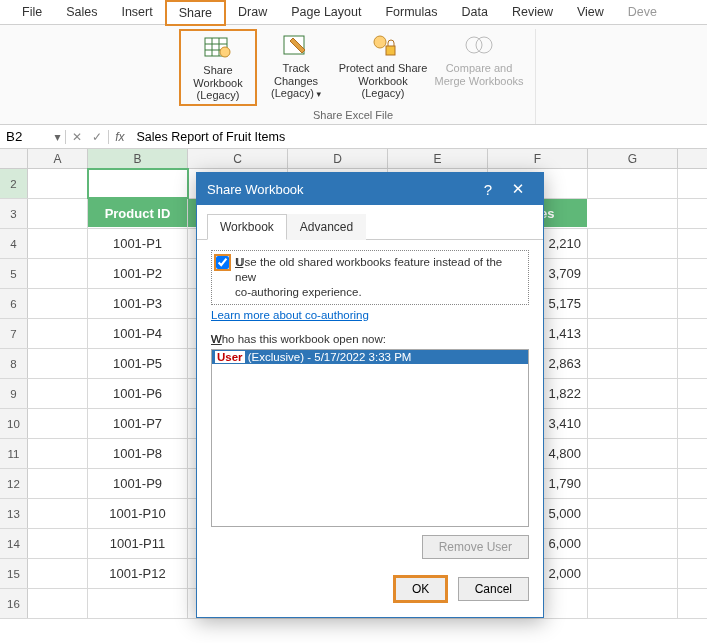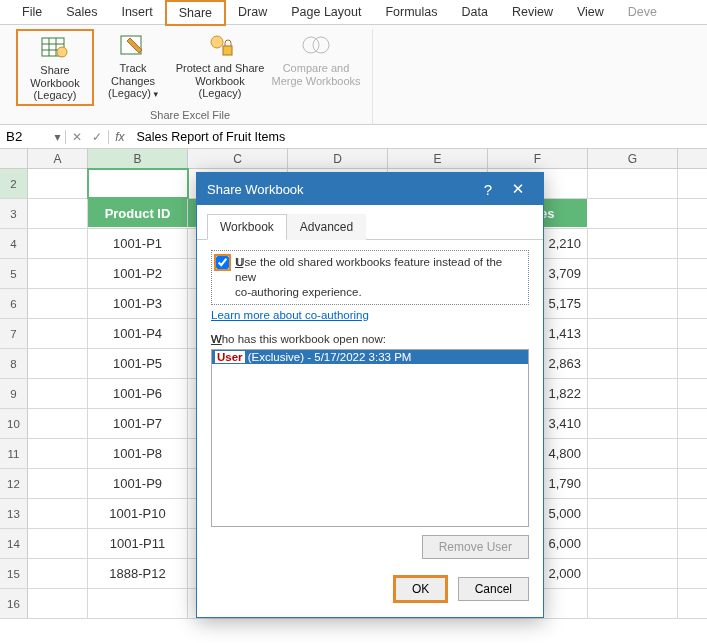--- a/index.html
+++ b/index.html
@@ -5,21 +5,21 @@
   * { box-sizing: border-box; margin: 0; padding: 0; font-family: "Segoe UI", Arial, sans-serif; }
   body { width: 707px; height: 643px; overflow: hidden; background: #fff; font-size: 12px; color: #333; position: relative; }
 
   
   .ribbon-tabs { display: flex; align-items: center; height: 25px; padding-left: 10px; border-bottom: 1px solid #d0d0d0; background: #fff; }
   .ribbon-tabs .tab { padding: 4px 12px; cursor: pointer; font-size: 12.5px; color: #333; }
   .ribbon-tabs .tab.active { border: 2px solid #e28a2b; background:#fff; position:relative; top:1px; }
   .ribbon-tabs .tab.fade { color:#999; }
 
   
-  .ribbon-body { height: 100px; border-bottom: 1px solid #d0d0d0; display:flex; padding: 4px 8px 0 8px; background:#fafafa; }
+  .ribbon-body { height: 100px; border-bottom: 1px solid #d0d0d0; display:flex; padding: 4px 8px 0 8px; background:#fafafa;justify-content:center; }
   .ribbon-group { display:flex; flex-direction:column; align-items:center; border-right:1px solid #e5e5e5; padding:0 8px; }
   .ribbon-btns { display:flex; flex:1; align-items:flex-start; }
   .rbtn { width:78px; display:flex; flex-direction:column; align-items:center; text-align:center; font-size:11px; line-height:1.15; padding:2px 2px; cursor:pointer; color:#333;}
   .rbtn.hl { border:2px solid #e28a2b; }
   .rbtn.disabled { color:#aaa; }
   .rbtn .ricon { width:32px; height:28px; margin-bottom:3px; display:flex; align-items:center; justify-content:center; }
   .group-label { font-size:11px; color:#666; text-align:center; margin-top:auto; padding:3px 0; }
   .drop-ar::after { content:" ▾"; font-size:9px; }
 
   
@@ -323,21 +323,21 @@
         <div class="cell cE center">Alaska</div>
         <div class="cell cF sales">
           <span>$</span>
           <span>6,000</span>
         </div>
         <div class="cell cG"></div>
       </div>
       <div class="row">
         <div class="row-h">15</div>
         <div class="cell cA"></div>
-        <div class="cell cB center">1888-P12</div>
+        <div class="cell cB center">1001-P12</div>
         <div class="cell cC center">Martinez</div>
         <div class="cell cD center">Blackberries</div>
         <div class="cell cE center">Florida</div>
         <div class="cell cF sales">
           <span>$</span>
           <span>2,000</span>
         </div>
         <div class="cell cG"></div>
       </div>
       <div class="row">

